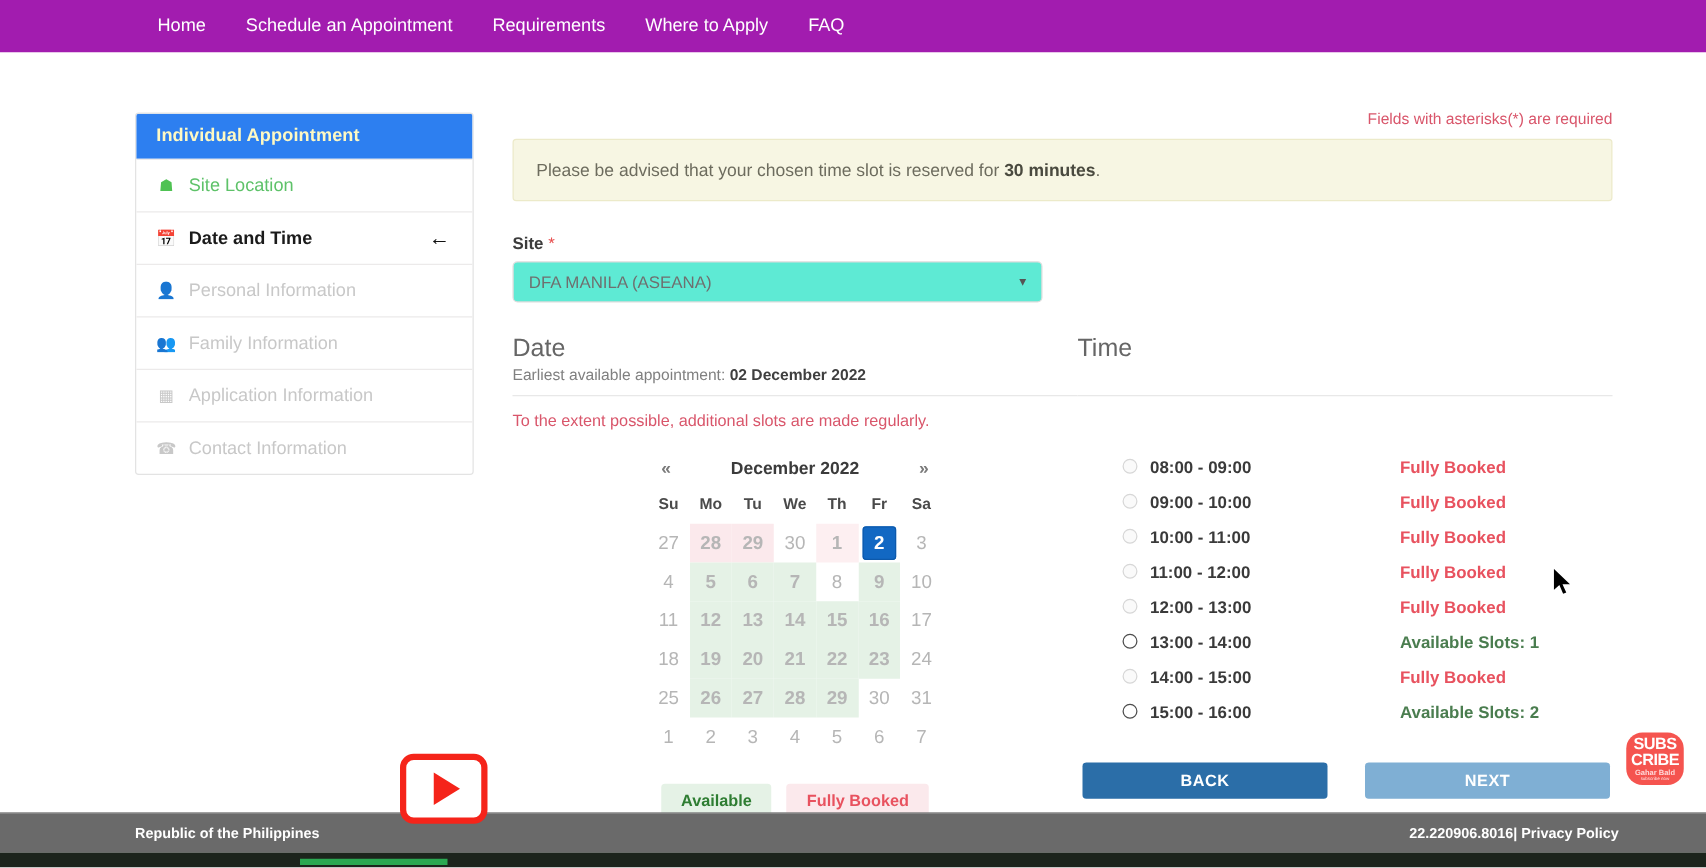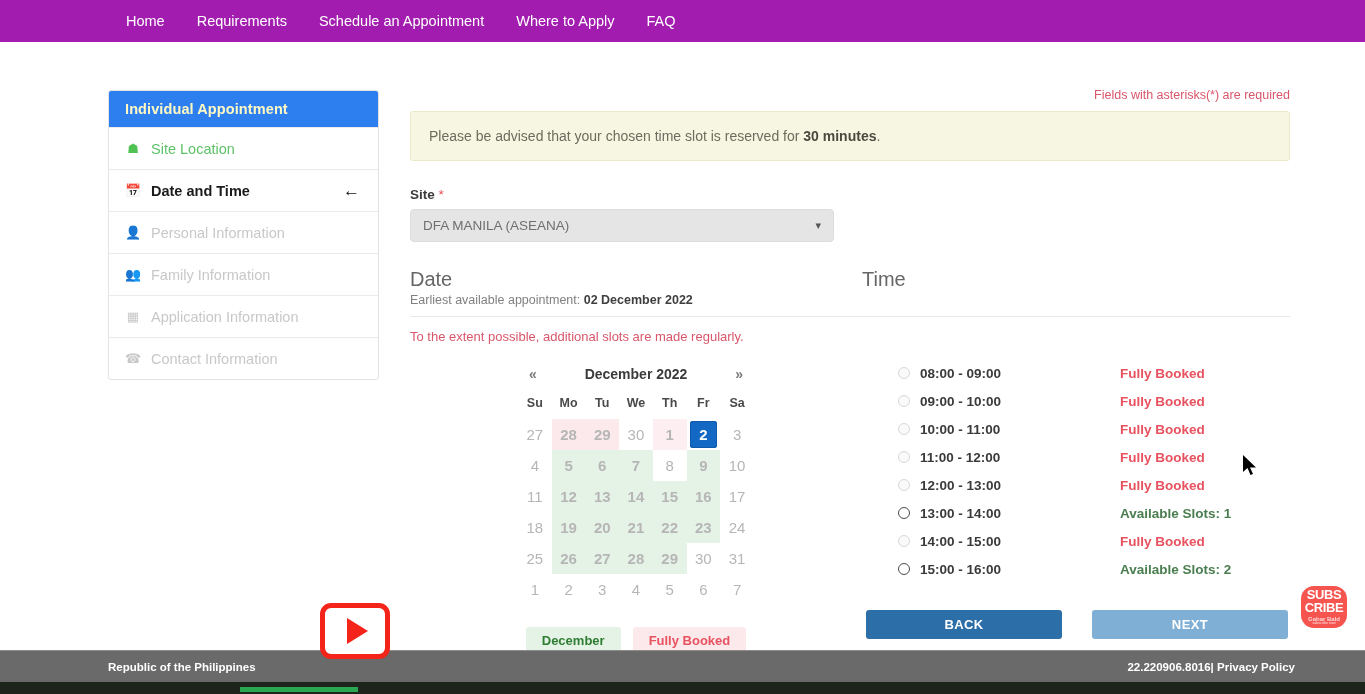--- a/index.html
+++ b/index.html
@@ -58,21 +58,21 @@
   .alert {
     background:#f7f6e3; border:1px solid #eceac9; border-radius:3px;
     padding:16px 18px; color:#6d6c5e; font-size:14px;
   }
   .alert b { color:#4a4a3f; }
 
   .field-label { font-size:13.5px; font-weight:bold; color:#3c3c3c; margin:26px 0 7px; }
   .field-label .star { color:#e74c4c; font-weight:normal; }
   .site-select {
     width:424px; height:33px; border:1px solid #dcdcdc; border-radius:4px;
-    background:#e5e5e5; color:#6f6f6f; font-size:13.5px;
+    background:#5eead4; color:#6f6f6f; font-size:13.5px;
     padding:0 12px; display:flex; align-items:center; justify-content:space-between;
     font-family:"Liberation Sans", sans-serif;
   }
   .caret { color:#555; font-size:11px; }
 
   
   .cols { display:flex; margin-top:26px; }
   .col-date { width:452px; }
   .col-time { width:428px; }
   .sec-title { font-size:20px; color:#666; font-weight:normal; }
@@ -170,22 +170,22 @@
   .subscribe .s2 { font-size:6px; font-weight:bold; color:#ffd9d9; margin-top:1px; }
   .subscribe .s3 { font-size:3.6px; color:#ffe5e5; }
 
   .cursor { position:absolute; left:1243px; top:455px; width:16px; height:22px; }
 </style>
 </head>
 <body>
 
 <div class="navbar">
   <a href="#">Home</a>
+  <a href="#">Schedule an Appointment</a>
   <a href="#">Requirements</a>
-  <a href="#">Schedule an Appointment</a>
   <a href="#">Where to Apply</a>
   <a href="#">FAQ</a>
 </div>
 
 <div class="page">
 
   <div class="sidebar">
     <div class="sb-head">Individual Appointment</div>
 
     <div class="sb-item done">
@@ -319,21 +319,21 @@
                   <td class="other">4</td>
                   <td class="other">5</td>
                   <td class="other">6</td>
                   <td class="other">7</td>
                 </tr>
               </tbody>
           </table>
         </div>
 
         <div class="legend">
-          <span class="lg ok">December</span>
+          <span class="lg ok">Available</span>
           <span class="lg no">Fully Booked</span>
         </div>
       </div>
 
       <div class="col-time">
         <div class="sec-title">Time</div>
         <div class="sub">&nbsp;</div>
         <div class="rule"></div>
         <div class="slots" id="slotlist">
             <div class="slot">

